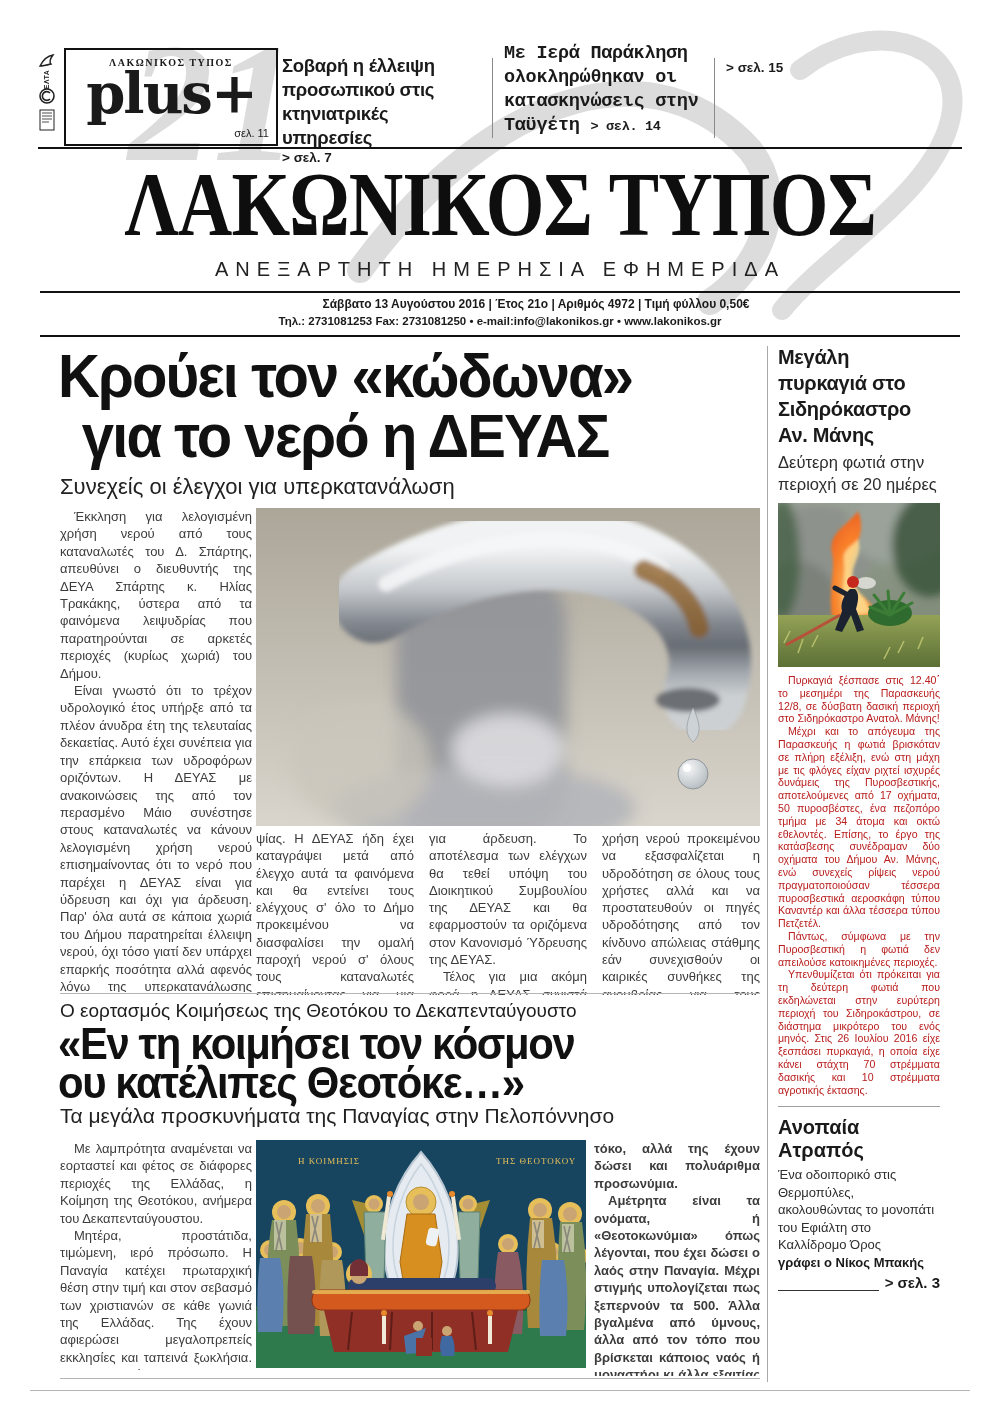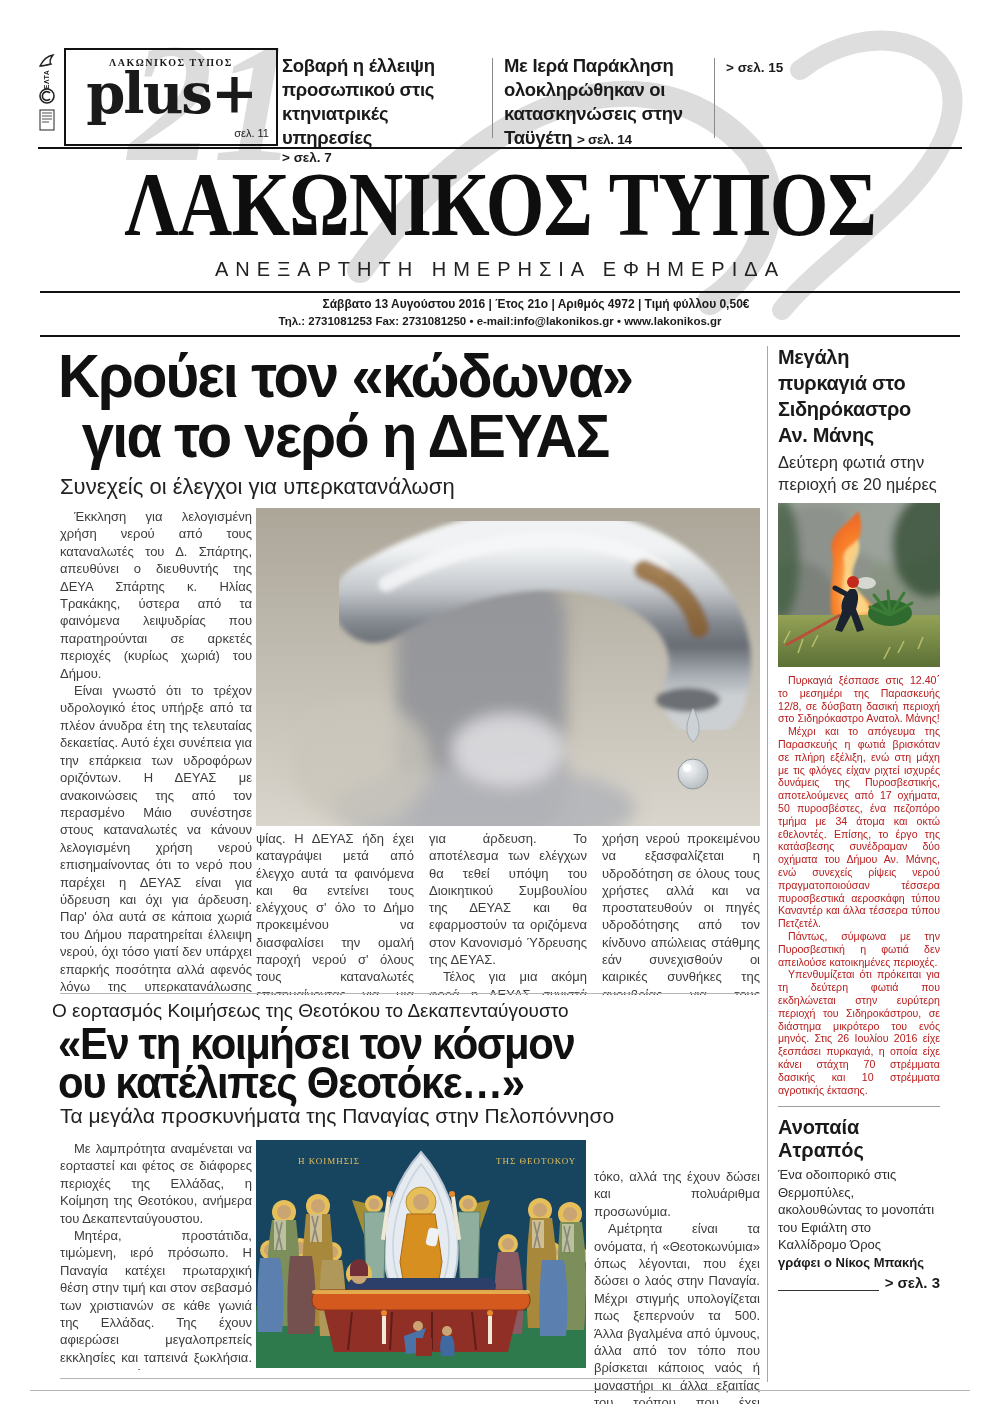--- a/index.html
+++ b/index.html
@@ -39,21 +39,21 @@
   
   .lead-headline{left:58px;top:346px;z-index:2;text-align:center;}
   .lead-headline span{display:block;white-space:nowrap;transform:scaleX(.95);transform-origin:left;
       font-weight:bold;font-size:61px;line-height:60px;letter-spacing:-2px;color:#111;}
   .lead-subhead{left:60px;top:474px;font-size:22px;color:#222;z-index:2;}
   .bodycol{z-index:2;overflow:hidden;text-align:justify;color:#3c3c3c;}
   .bodycol p{margin:0;font-size:13px;line-height:17.4px;text-indent:14px;}
   .ucol p{font-size:13px;line-height:17.3px;}
   figure{margin:0;padding:0;z-index:1;}
   
-  .kicker{left:52px;top:1000px;font-size:19px;color:#1d1d1d;z-index:2;}
+  .kicker{left:60px;top:1000px;font-size:19px;color:#1d1d1d;z-index:2;}
   .second-headline{left:58px;top:1024px;z-index:2;}
   .second-headline span{display:block;white-space:nowrap;transform:scaleX(.93);transform-origin:left;
       font-weight:bold;font-size:45px;line-height:39px;letter-spacing:-1.5px;color:#111;}
   .second-subhead{left:60px;top:1104px;font-size:21px;color:#222;z-index:2;}
   
   .sidebar{left:778px;top:344px;width:162px;z-index:2;}
   .sb-title{margin:0;font-size:20px;line-height:26px;font-weight:bold;letter-spacing:-.3px;}
   .sb-sub{margin:3px 0 8px 0;font-size:16.5px;line-height:22px;color:#2c2c2c;}
   .sb-body{text-align:justify;color:#b91c1c;margin-top:7px;}
   .sb-body p{margin:0;font-size:10.6px;line-height:12.8px;text-indent:10px;}
@@ -94,21 +94,21 @@
   <div class="plus-small">ΛΑΚΩΝΙΚΟΣ ΤΥΠΟΣ</div>
   <div class="plus-big">plus+</div>
   <div class="plus-ref">σελ. 11</div>
 </div>
 
 <div class="teaser" style="left:282px;top:54px;width:200px;">
   <h3>Σοβαρή η έλλειψη προσωπικού στις κτηνιατρικές υπηρεσίες</h3>
   <div class="pref">&gt; σελ. 7</div>
 </div>
 <div class="abs vsep" style="left:492px;top:58px;height:80px;"></div>
-<div class="teaser" style="left:504px;top:54px;width:200px;">
+<div class="teaser" style="left:504px;top:42px;width:200px;font-family:Liberation Mono, monospace;">
   <h3><span>Με Ιερά Παράκληση ολοκληρώθηκαν οι κατασκηνώσεις στην Ταϋγέτη</span>
       <span class="pref">&gt; σελ. 14</span></h3>
 </div>
 <div class="abs vsep" style="left:714px;top:58px;height:80px;"></div>
 <div class="teaser" style="left:726px;top:60px;width:218px;">
   <div class="pref">&gt; σελ. 15</div>
 </div>
 
 <div class="abs rule" style="left:38px;top:147px;width:924px;height:2px;"></div>
 
@@ -296,21 +296,21 @@
     <g>
       <path d="M148 196 L170 188 L166 200 L176 212 L150 214 Z" fill="#4a74a8"></path>
       <circle cx="162" cy="186" r="5" fill="#caa472"></circle>
       <path d="M186 196 Q182 208 186 216 L198 216 Q200 206 196 196 Z" fill="#3f69a0"></path>
       <circle cx="191" cy="191" r="5" fill="#caa472"></circle>
       <rect x="160" y="198" width="16" height="18" fill="#8f2f26"></rect>
     </g>
   </svg>
 </figure>
 
-<div class="abs bodycol" style="left:594px;top:1168px;width:166px;height:236px;">
+<div class="abs bodycol" style="left:594px;top:1140px;width:166px;height:236px;font-weight:bold;">
   <p style="text-indent:0">τόκο, αλλά της έχουν δώσει και πολυάριθμα προσωνύμια.</p>
   <p>Αμέτρητα είναι τα ονόματα, ή «Θεοτοκωνύμια» όπως λέγονται, που έχει δώσει ο λαός στην Παναγία. Μέχρι στιγμής υπολογίζεται πως ξεπερνούν τα 500. Άλλα βγαλμένα από ύμνους, άλλα από τον τόπο που βρίσκεται κάποιος ναός ή μοναστήρι κι άλλα εξαιτίας του τρόπου που έχει αγιογραφηθεί.</p>
 
 </div>
 
 <div class="abs hair" style="left:60px;top:1378px;width:700px;height:1px;"></div>
 
 <div class="abs sidebar">
   <h3 class="sb-title">Μεγάλη πυρκαγιά στο Σιδηρόκαστρο Αν. Μάνης</h3>
   <p class="sb-sub">Δεύτερη φωτιά στην περιοχή σε 20 ημέρες</p>

